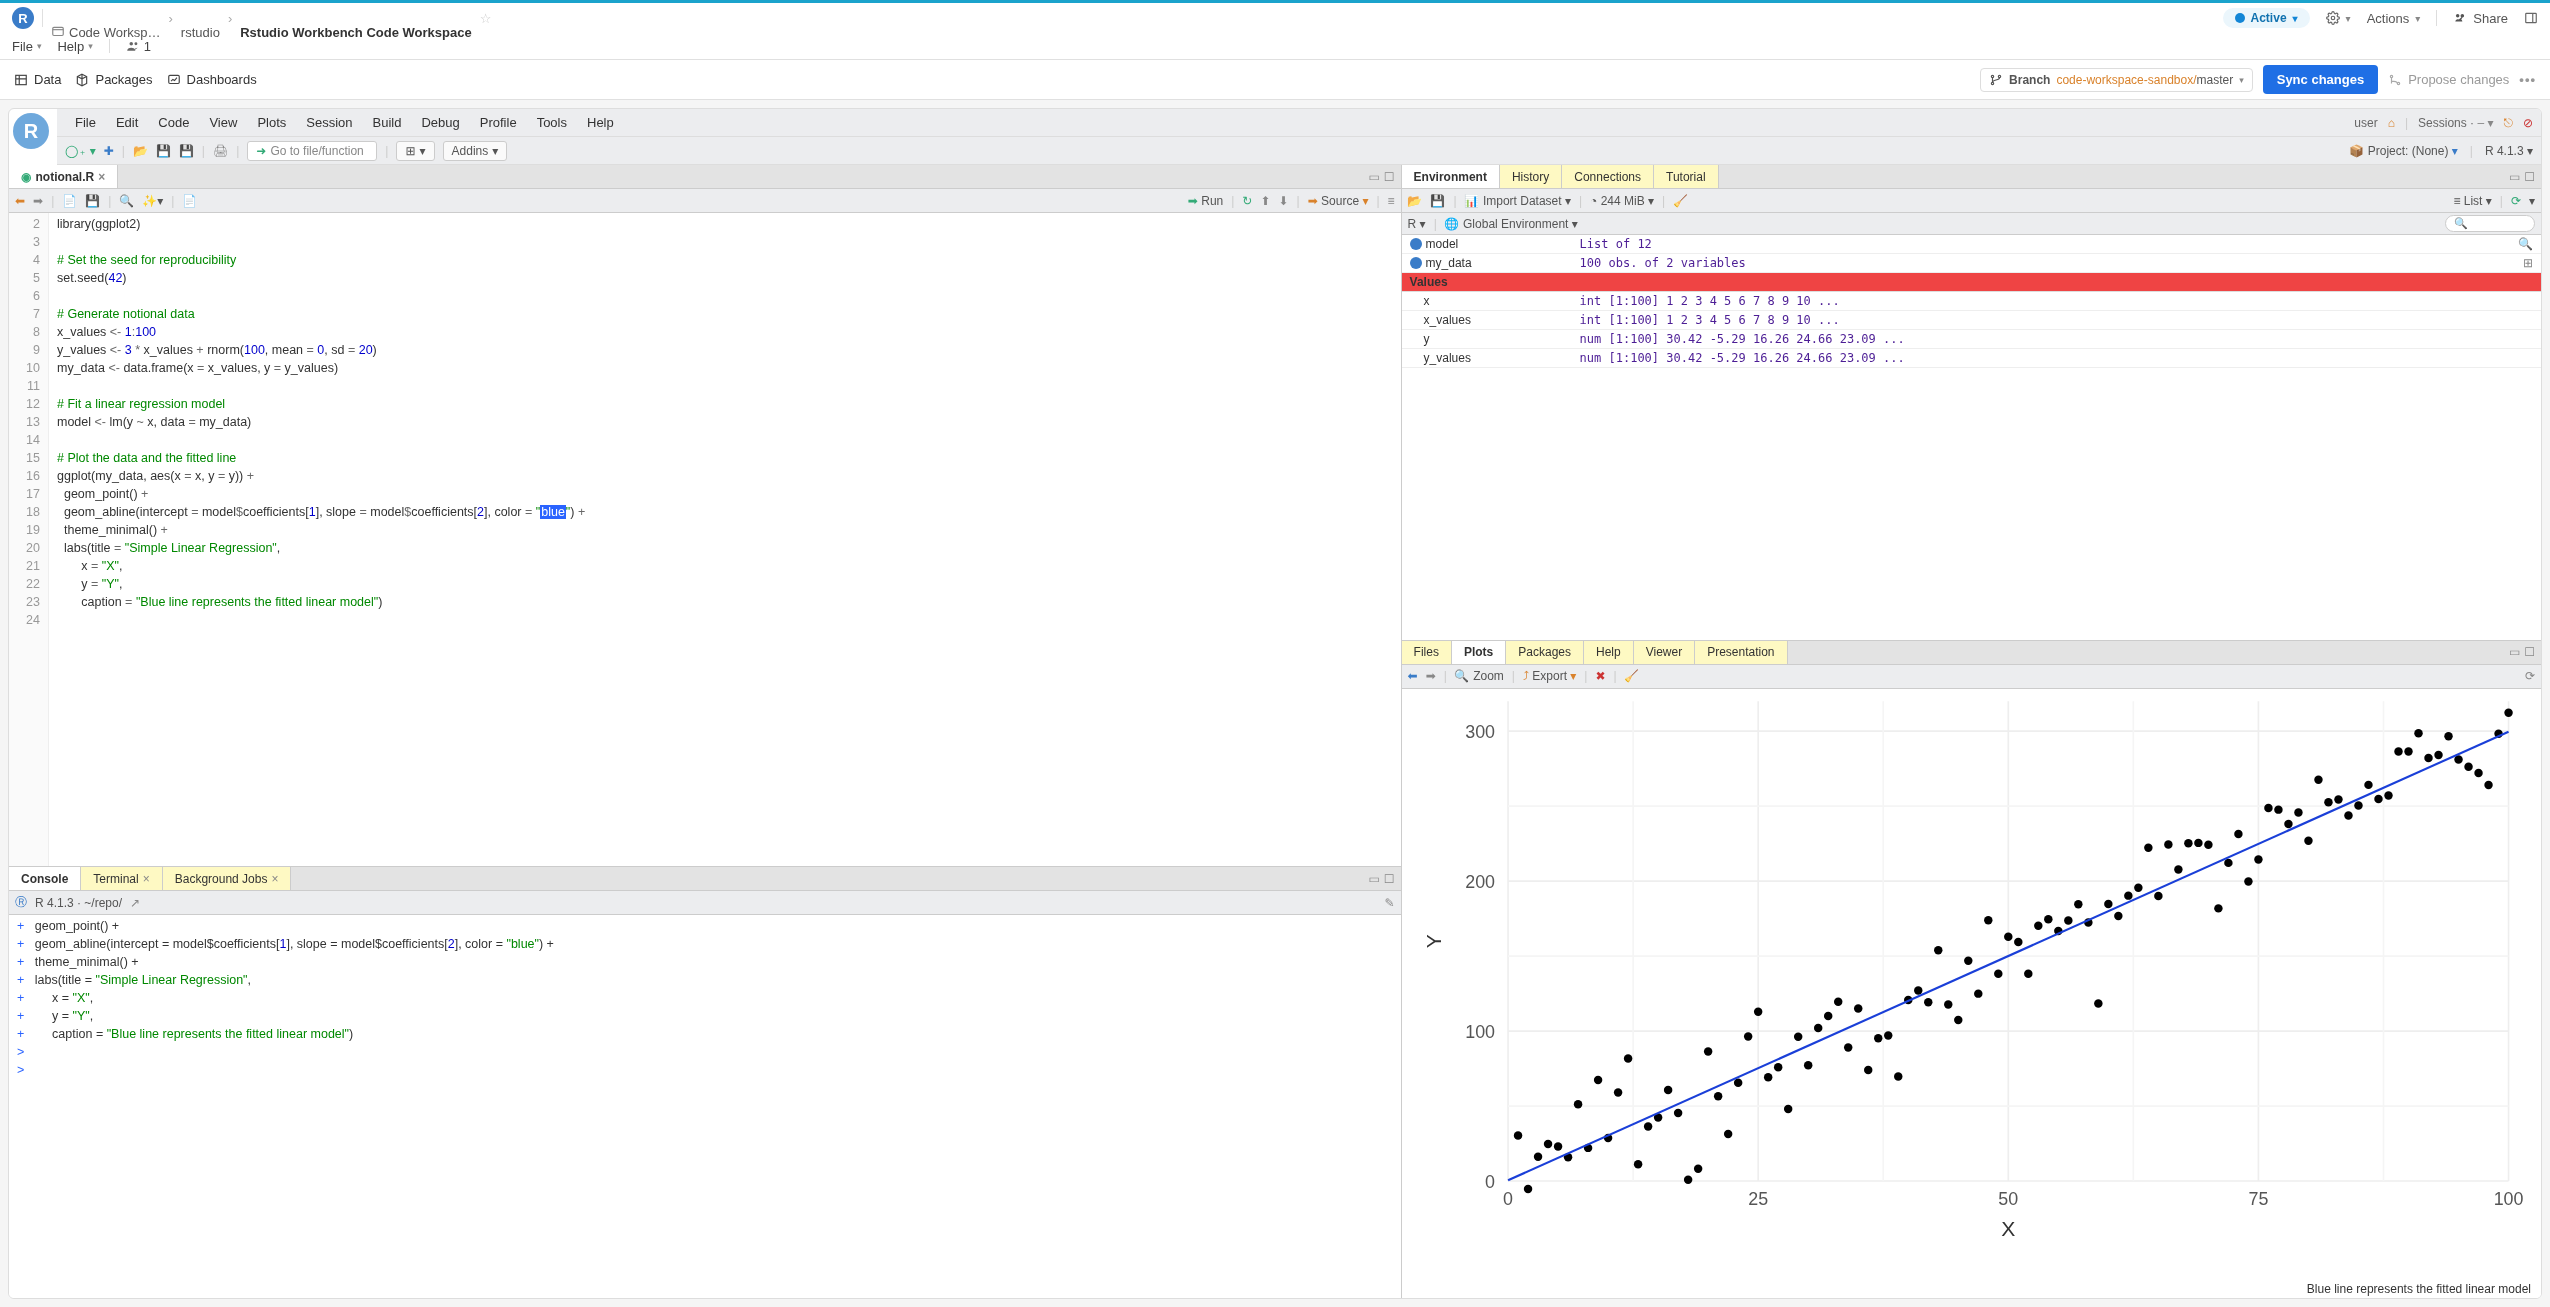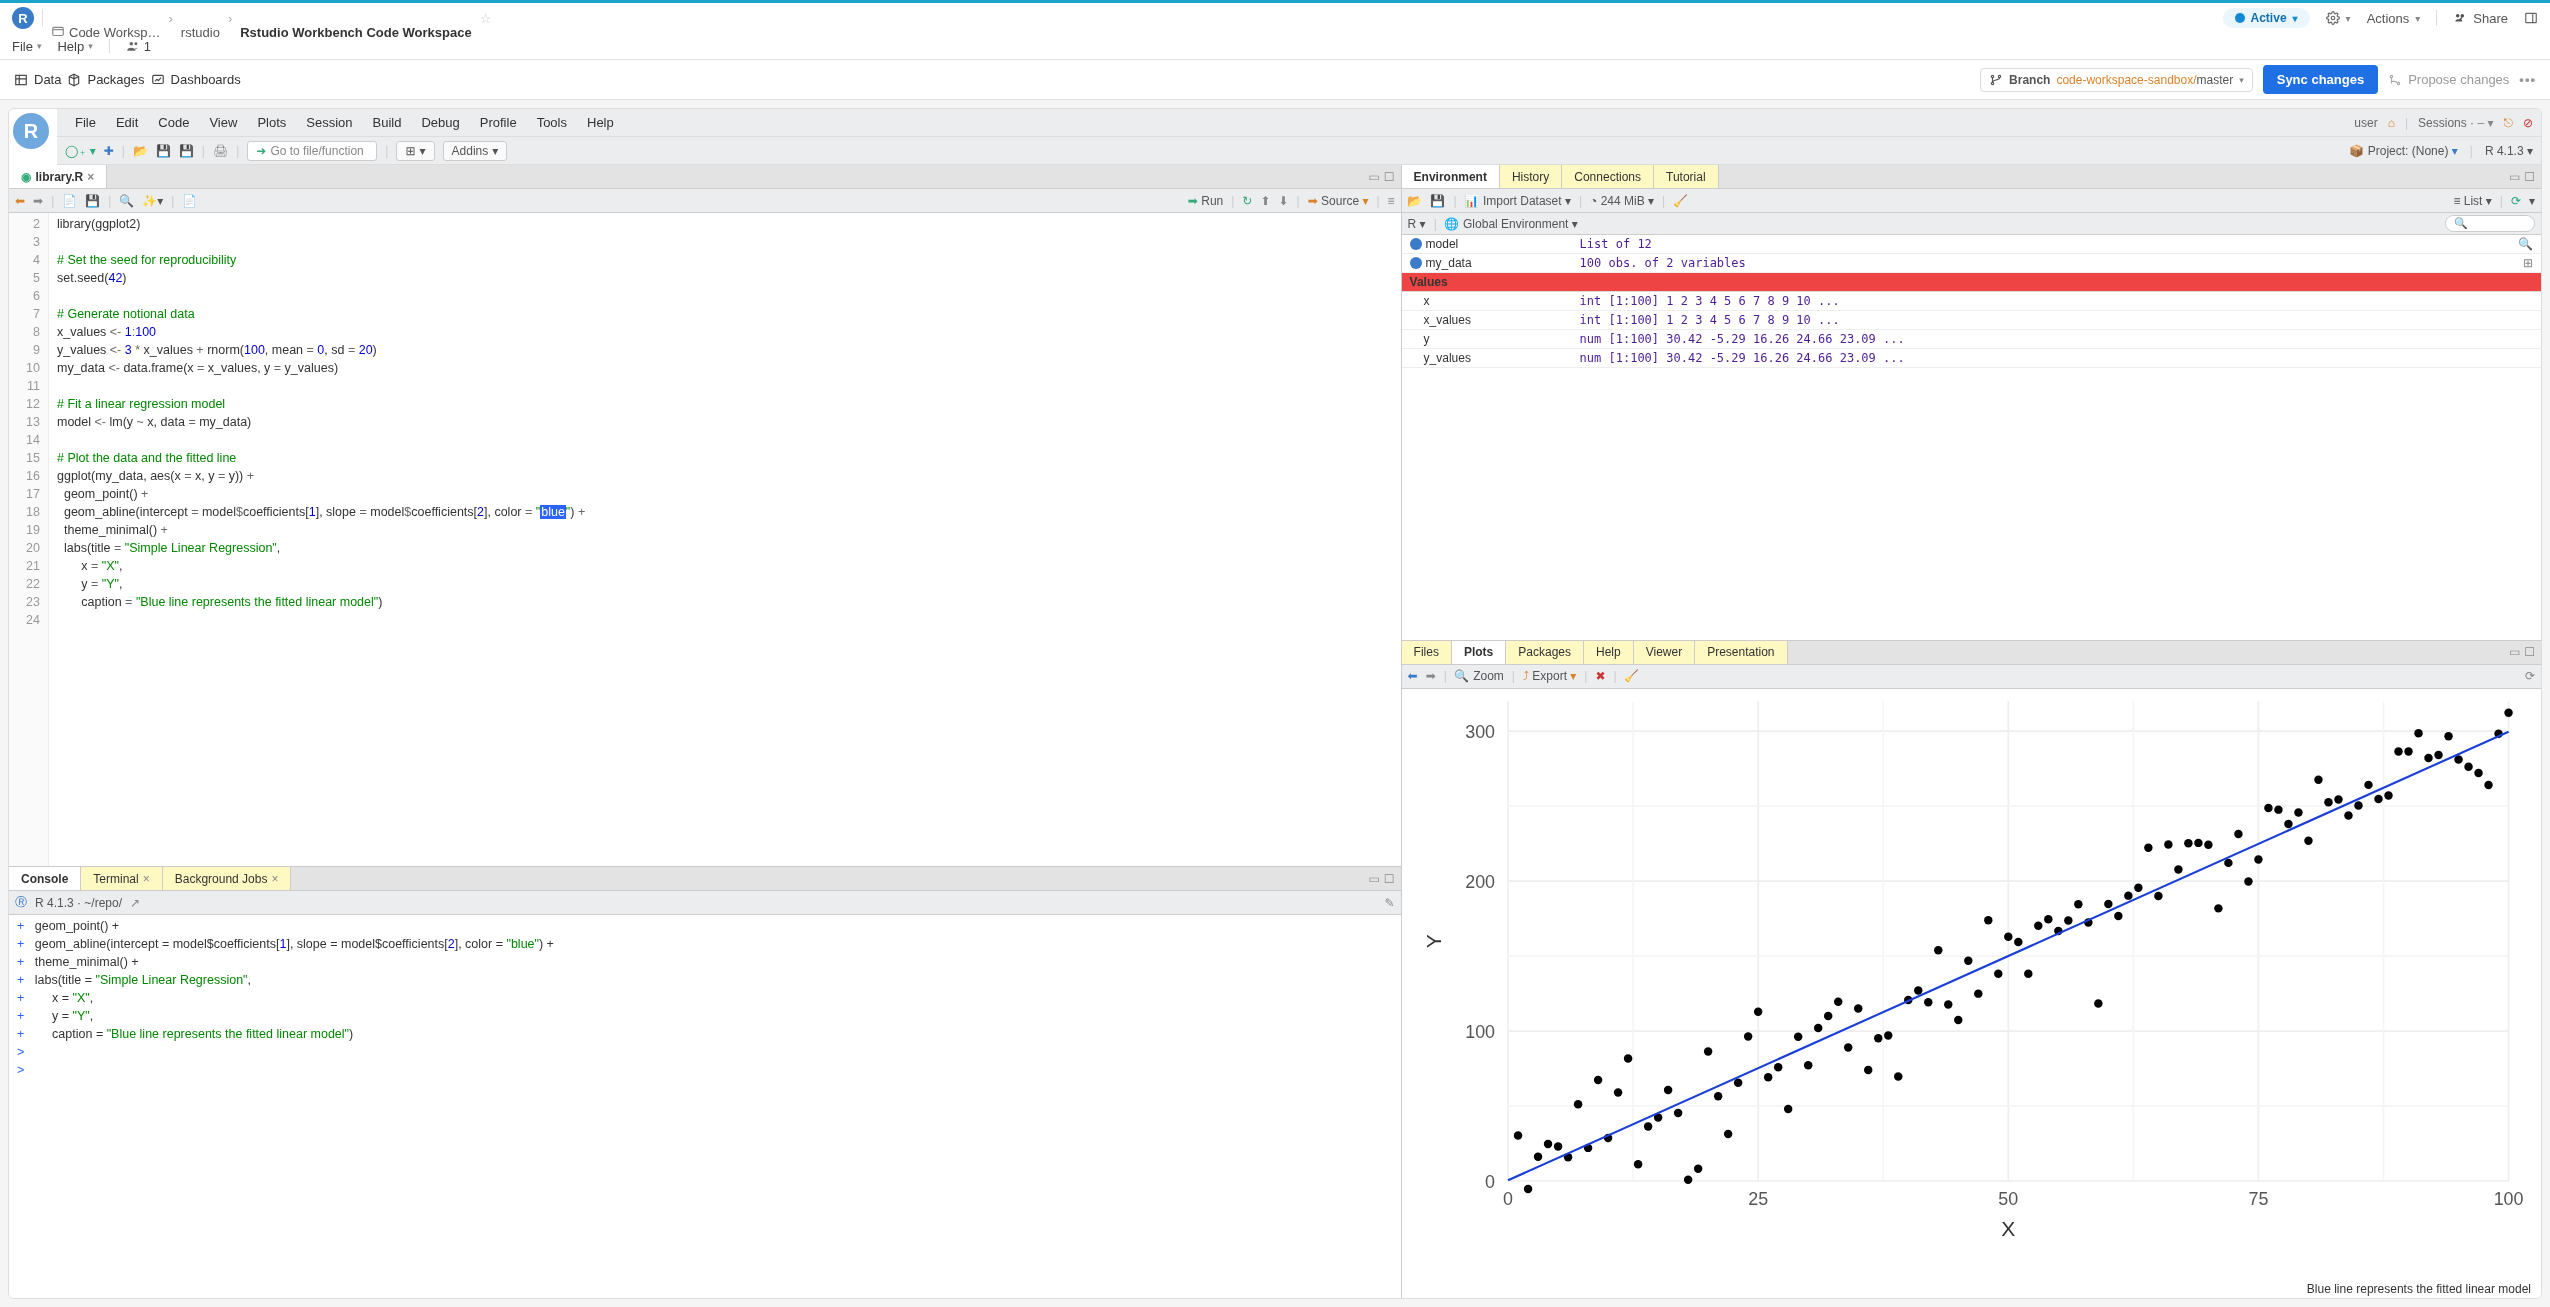--- a/index.html
+++ b/index.html
@@ -18,21 +18,21 @@
 .star-icon { color: #ccc; }
 .topbar-right { margin-left: auto; display: flex; align-items: center; gap: 16px; }
 .active-pill { background: #ebf6fc; color: #1172b0; border-radius: 14px; padding: 3px 12px; display: flex; align-items: center; gap: 6px; font-weight: 600; font-size: 12px; }
 .active-pill .dot { width: 10px; height: 10px; background: #1386d6; border-radius: 50%; }
 .chev { font-size: 10px; color: #1386d6; }
 .tb-btn { display: flex; align-items: center; gap: 6px; color: #555; cursor: pointer; }
 .menu-item { color: #444; display: flex; align-items: center; gap: 4px; cursor: pointer; }
 .menu-chev { font-size: 9px; color: #888; }
 
 
-.sectoolbar { background: #fff; border-bottom: 1px solid #e0e0e0; display: flex; align-items: center; padding: 8px 14px; gap: 6px; height: 40px; }
+.sectoolbar { background: #fff; border-bottom: 1px solid #e0e0e0; display: flex; align-items: center; padding: 8px 14px; gap: 14px; height: 40px; }
 .sec-item { display: flex; align-items: center; gap: 6px; color: #333; cursor: pointer; }
 .sec-item svg, .sec-item .ic { width: 16px; height: 16px; }
 .sectoolbar .right { margin-left: auto; display: flex; align-items: center; gap: 10px; }
 .branch-chip { border: 1px solid #ddd; border-radius: 4px; padding: 4px 8px; display: flex; align-items: center; gap: 6px; font-size: 12px; }
 .branch-chip .n { font-weight: 600; color: #555; text-align: center; }
 .branch-path { color: #d9822b; }
 .branch-path .m { color: #555; }
 .sync-btn { background: #1f6fe5; color: #fff; border-radius: 4px; padding: 7px 14px; font-weight: 600; cursor: pointer; }
 .grey-link { color: #9a9a9a; display: flex; align-items: center; gap: 6px; }
 .dots { color: #999; font-weight: bold; letter-spacing: 1px; }
@@ -283,21 +283,21 @@
     </div>
 
     <div class="panes">
 
       <div class="leftpanes">
 
         <div class="pane">
           <div class="tabbar">
             <div class="tab active">
               <span style="color:#3a7">◉</span>
-              <span>library.R</span>
+              <span>notional.R</span>
               <span class="muted">×</span>
             </div>
             <div class="right-icons">
               <span>▭</span>
               <span>☐</span>
             </div>
           </div>
           <div class="pane-toolbar">
             <span style="color:#d9822b">⬅</span>
             <span class="muted">➡</span>

